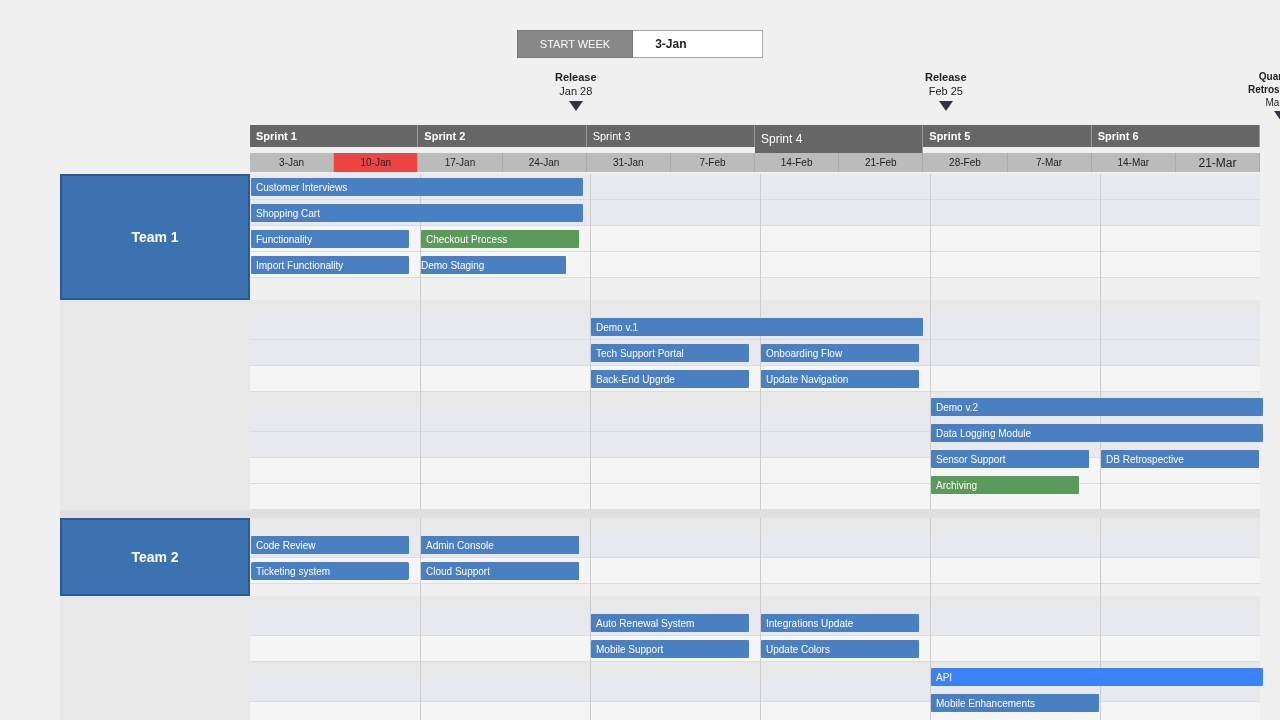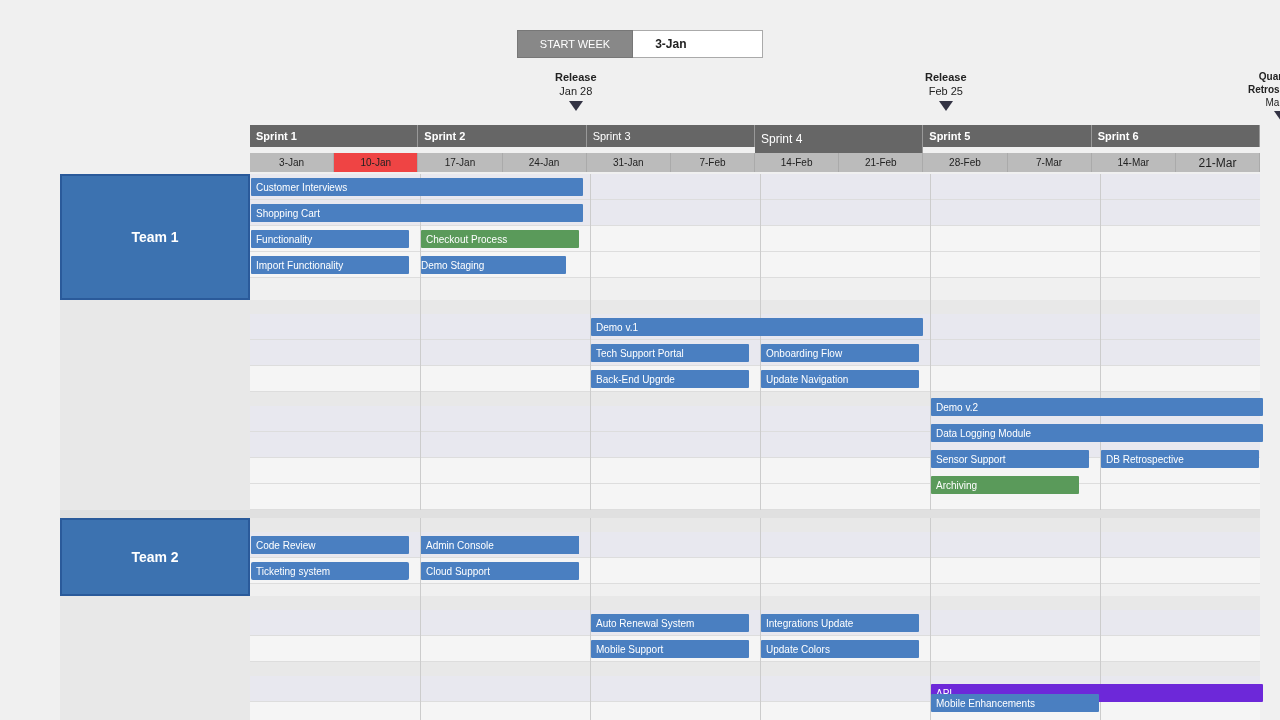--- a/index.html
+++ b/index.html
@@ -182,20 +182,20 @@
         <div style="position:absolute;top:0;left:510px;width:1px;background:#ccc;height:100%;"></div>
         <div style="position:absolute;top:0;left:680px;width:1px;background:#ccc;height:100%;"></div>
         <div style="position:absolute;top:0;left:850px;width:1px;background:#ccc;height:100%;"></div>
 
         <div style="position:absolute;top:18px;left:341px;width:158px;height:18px;background:#4a7fc1;color:#fff;font-size:10px;display:flex;align-items:center;padding-left:5px;border-radius:1px;">Auto Renewal System</div>
         <div style="position:absolute;top:18px;left:511px;width:158px;height:18px;background:#4a7fc1;color:#fff;font-size:10px;display:flex;align-items:center;padding-left:5px;border-radius:1px;">Integrations Update</div>
 
         <div style="position:absolute;top:44px;left:341px;width:158px;height:18px;background:#4a7fc1;color:#fff;font-size:10px;display:flex;align-items:center;padding-left:5px;border-radius:1px;">Mobile Support</div>
         <div style="position:absolute;top:44px;left:511px;width:158px;height:18px;background:#4a7fc1;color:#fff;font-size:10px;display:flex;align-items:center;padding-left:5px;border-radius:1px;">Update Colors</div>
 
-        <div style="position:absolute;top:88px;left:681px;width:332px;height:18px;background:#6d28d9;color:#fff;font-size:10px;display:flex;align-items:center;padding-left:5px;border-radius:1px;">API</div>
+        <div style="position:absolute;top:72px;left:681px;width:332px;height:18px;background:#3b82f6;color:#fff;font-size:10px;display:flex;align-items:center;padding-left:5px;border-radius:1px;">API</div>
 
         <div style="position:absolute;top:98px;left:681px;width:168px;height:18px;background:#4a7fc1;color:#fff;font-size:10px;display:flex;align-items:center;padding-left:5px;border-radius:1px;">Mobile Enhancements</div>
       </div>
     </div>
 
   </div>
 </div>
 
 </body></html>

